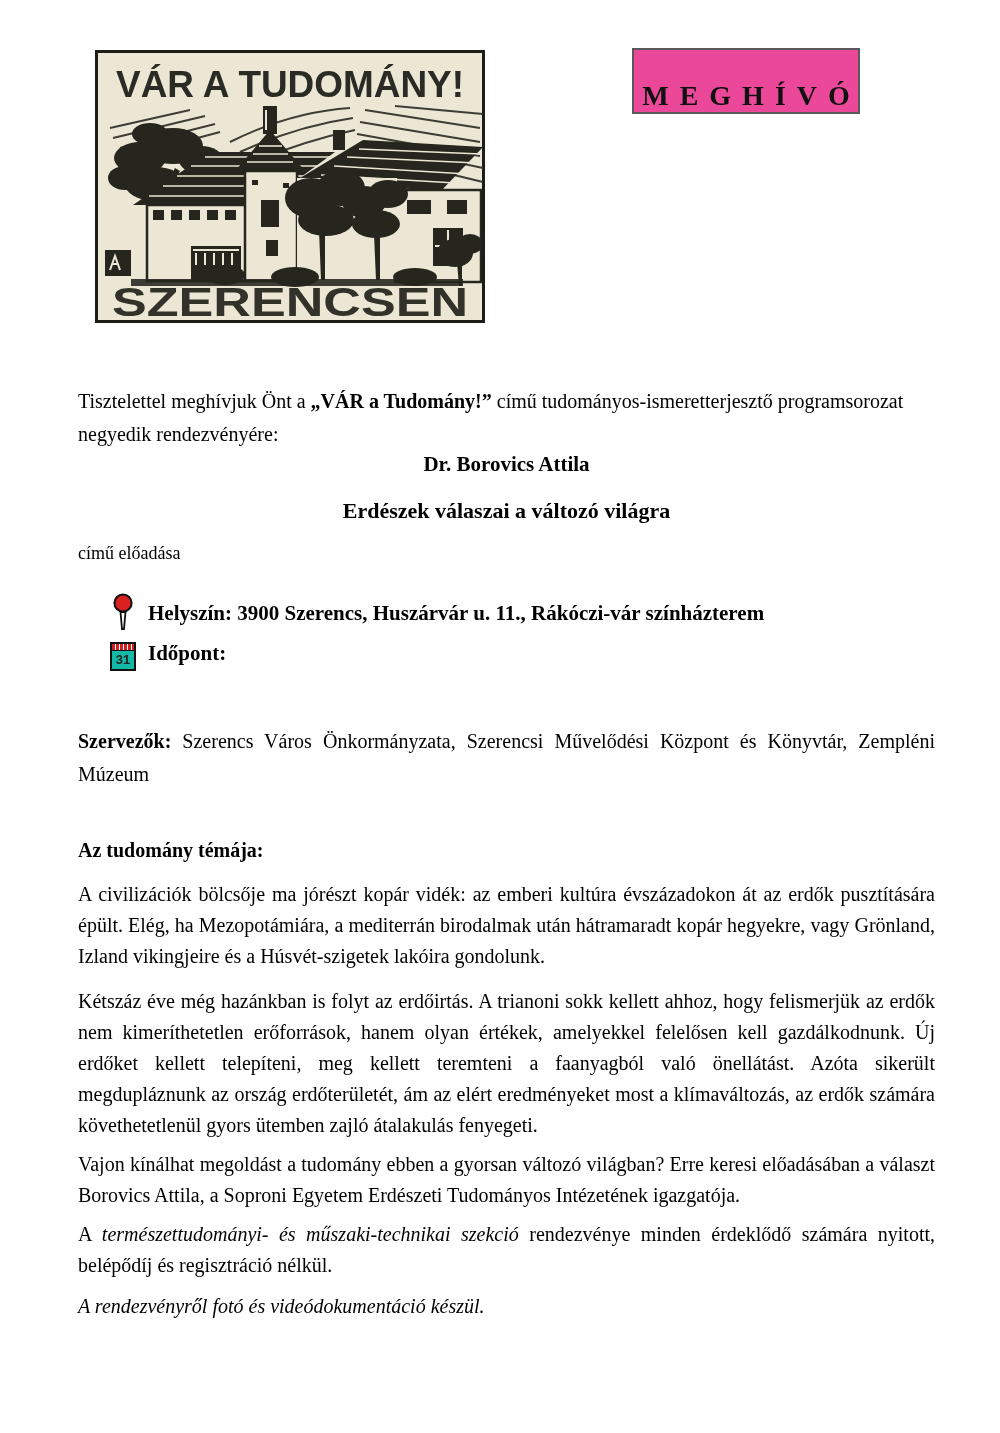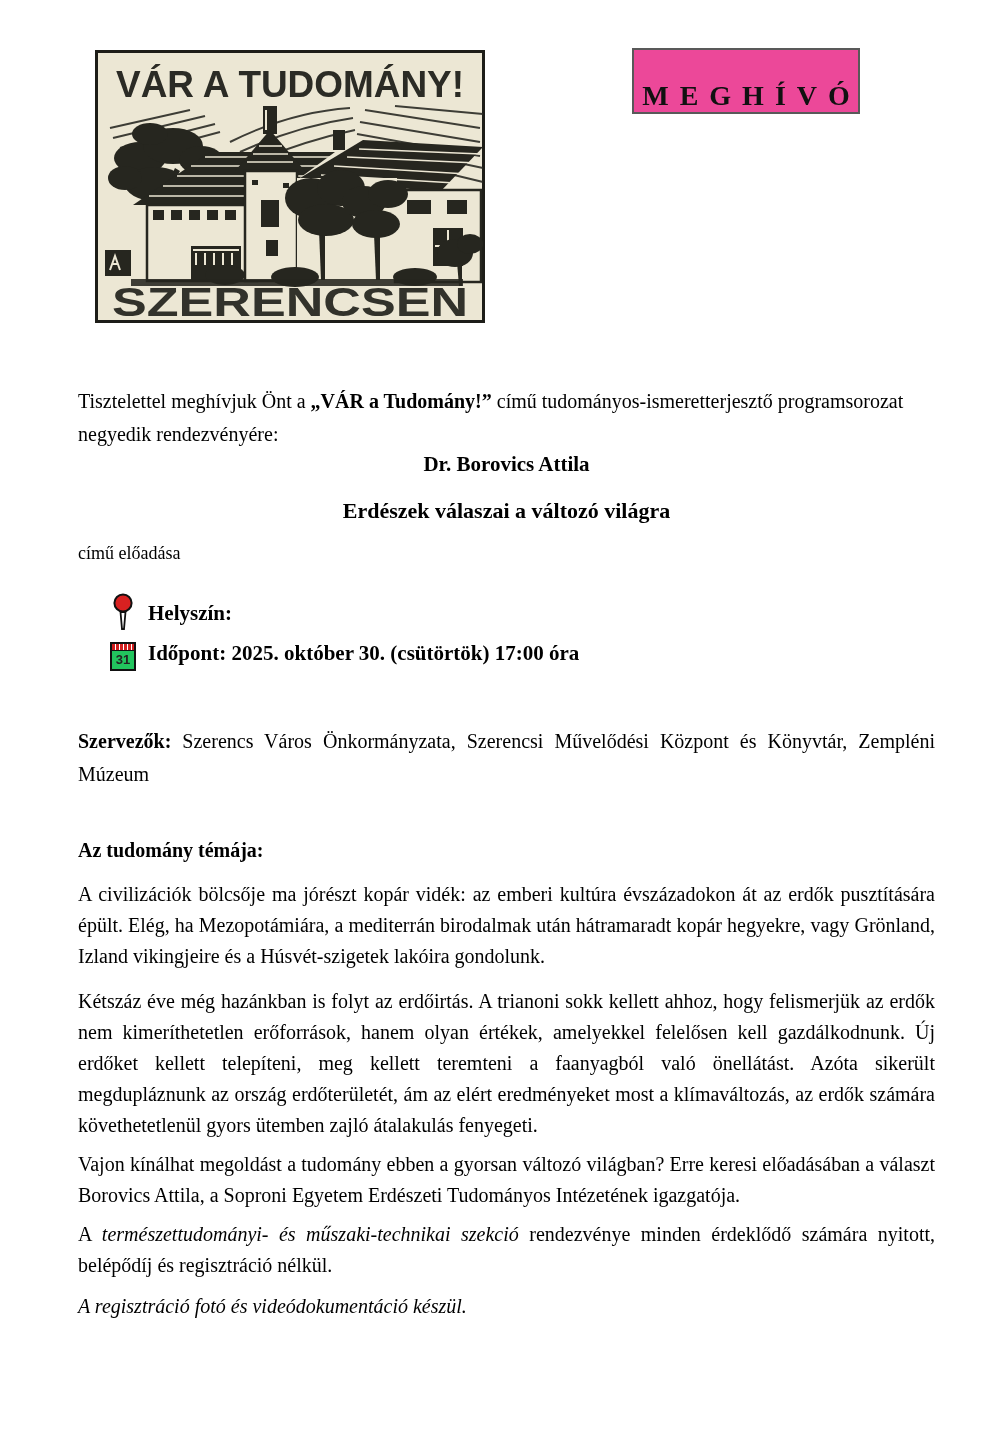--- a/index.html
+++ b/index.html
@@ -24,21 +24,21 @@
   .intro { font-size:20px; line-height:33px; }
   .intro b { font-weight:bold; }
 
   .speaker  { text-align:center; font-weight:bold; font-size:21px; line-height:26px; margin-bottom:20px; }
   .lecture  { text-align:center; font-weight:bold; font-size:22px; line-height:28px; margin-bottom:16px; }
   .lecture-suffix { text-align:left; font-size:18px; line-height:24px; margin-bottom:28px; }
 
   .info-line { display:flex; align-items:flex-end; font-weight:bold; font-size:21px; line-height:36px; margin-bottom:4px;margin-left:32px; }
   .info-line .ic { width:26px; margin-right:12px; display:flex; justify-content:center; align-items:center; flex:0 0 26px; }
 
-  .cal-icon { width:26px; height:29px; border:2px solid #111; background:#22c55e; font-family:"Liberation Sans", sans-serif; }
+  .cal-icon { width:26px; height:29px; border:2px solid #111; background:#14b8a6; font-family:"Liberation Sans", sans-serif; }
   .cal-band { height:7px; background:#d21f1f; border-bottom:1px solid #111;
               background-image:repeating-linear-gradient(90deg,#d21f1f 0 3px,#ffffff 3px 4px); }
   .cal-day  { text-align:center; font-size:13px; font-weight:bold; color:#222; line-height:17px; letter-spacing:0; }
 
   .organizers { margin-top:54px; font-size:20px; line-height:33px; text-align:justify; }
   .organizers b { font-weight:bold; }
 
   .topic-heading { margin-top:46px; font-weight:bold; font-size:20px; line-height:26px; }
 
   .para { font-size:20px; line-height:31px; text-align:justify; }
@@ -190,38 +190,38 @@
   <p class="lecture-suffix">című előadása</p>
 
   <div class="info-line">
     <span class="ic">
       <svg width="22" height="38" viewBox="0 0 22 38">
         <polygon points="8.5,19 13.5,19 12,36 10,36" fill="#ffffff" stroke="#111" stroke-width="1.8"></polygon>
         <circle cx="11" cy="10" r="8.6" fill="#d92121" stroke="#111" stroke-width="2"></circle>
       </svg>
     </span>
     <span>Helyszín:</span>
+      <span style="white-space:pre-wrap;"> 3900 Szerencs, Huszárvár u. 11., Rákóczi-vár színházterem</span>
   </div>
 
   <div class="info-line">
     <span class="ic">
       <span class="cal-icon">
         <span class="cal-band" style="display:block;"></span>
         <span class="cal-day" style="display:block;">31</span>
       </span>
     </span>
     <span>Időpont:</span>
-      <span style="white-space:pre-wrap;"> 2025. október 30. (csütörtök) 17:00 óra</span>
   </div>
 
   <p class="organizers"><b>Szervezők:</b><span style="white-space:pre-wrap;"> Szerencs Város Önkormányzata, Szerencsi Művelődési Központ és Könyvtár, Zempléni Múzeum</span></p>
 
   <p class="topic-heading">Az tudomány témája:</p>
 
   <p class="para p1">A civilizációk bölcsője ma jórészt kopár vidék: az emberi kultúra évszázadokon át az erdők pusztítására épült. Elég, ha Mezopotámiára, a mediterrán birodalmak után hátramaradt kopár hegyekre, vagy Grönland, Izland vikingjeire és a Húsvét-szigetek lakóira gondolunk.</p>
   <p class="para p2">Kétszáz éve még hazánkban is folyt az erdőirtás. A trianoni sokk kellett ahhoz, hogy felismerjük az erdők nem kimeríthetetlen erőforrások, hanem olyan értékek, amelyekkel felelősen kell gazdálkodnunk. Új erdőket kellett telepíteni, meg kellett teremteni a faanyagból való önellátást. Azóta sikerült megdupláznunk az ország erdőterületét, ám az elért eredményeket most a klímaváltozás, az erdők számára követhetetlenül gyors ütemben zajló átalakulás fenyegeti.</p>
   <p class="para p3">Vajon kínálhat megoldást a tudomány ebben a gyorsan változó világban? Erre keresi előadásában a választ Borovics Attila, a Soproni Egyetem Erdészeti Tudományos Intézetének igazgatója.</p>
 
   <p class="para p4"><span>A </span><span class="ital">természettudományi- és műszaki-technikai szekció</span><span> rendezvénye minden érdeklődő számára nyitott,  belépődíj és regisztráció nélkül.</span></p>
 
-  <p class="para p5">A regisztráció fotó és videódokumentáció készül.</p>
+  <p class="para p5">A rendezvényről fotó és videódokumentáció készül.</p>
 
 </div>
 
 </body></html>

